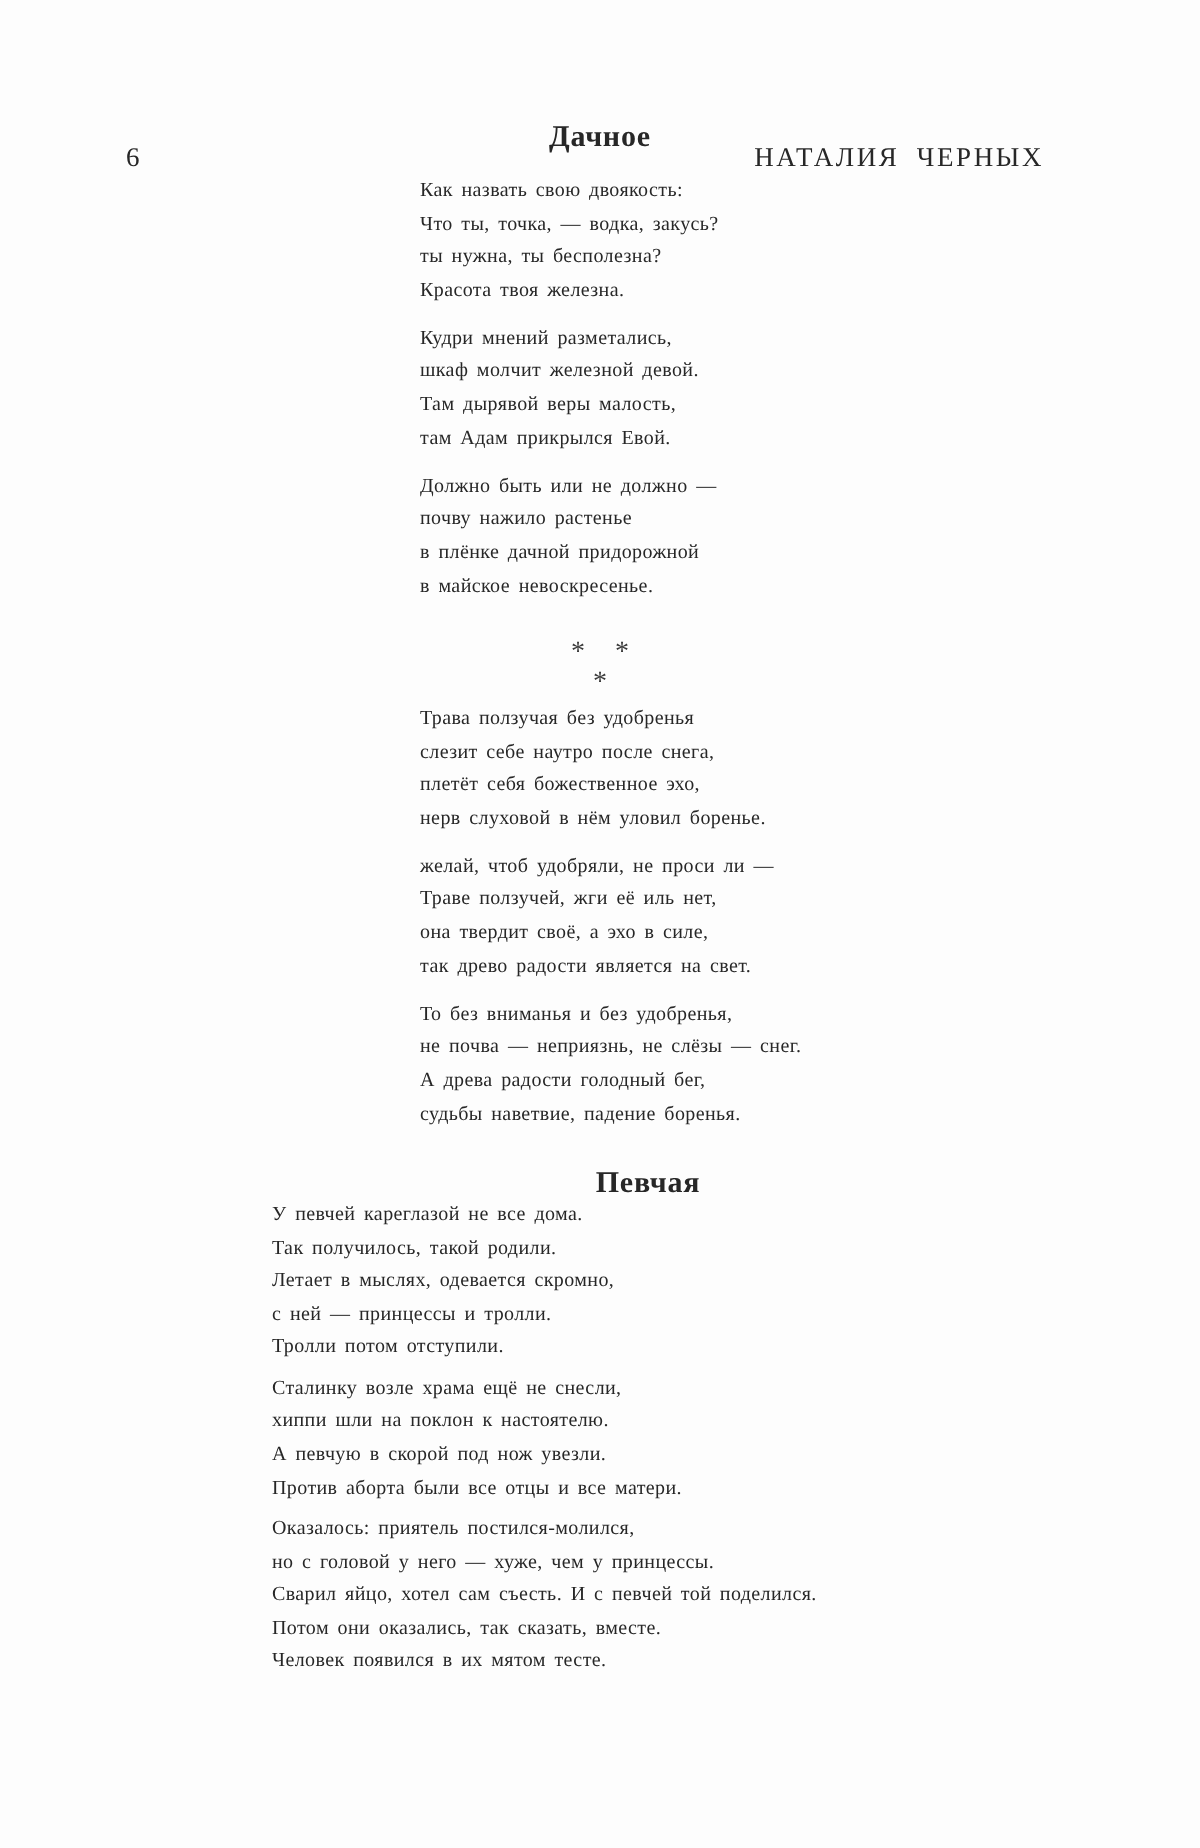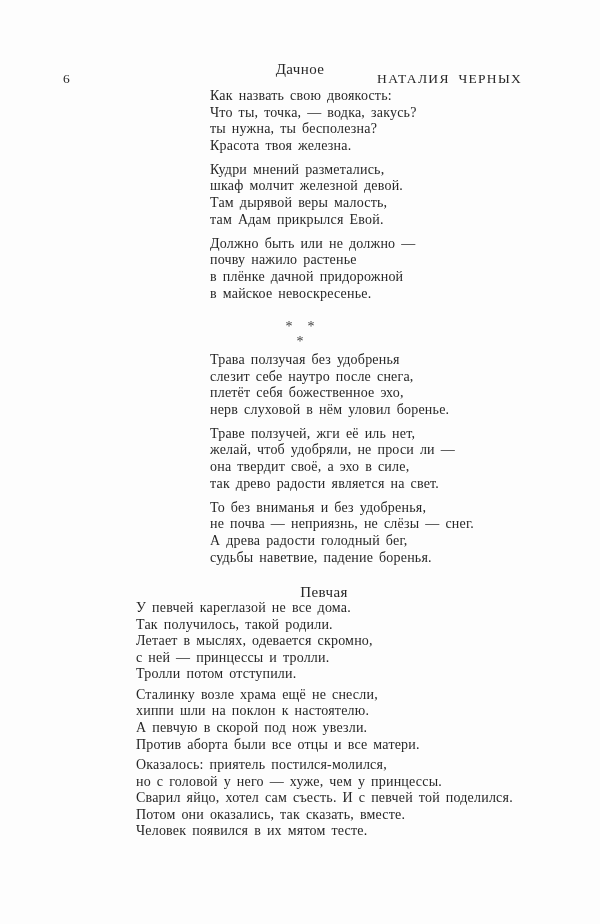--- a/index.html
+++ b/index.html
@@ -27,28 +27,28 @@
     letter-spacing: 1.3px;
     word-spacing: 4px;
     margin-top: 40px;
   }
   .poem-title {
     position: absolute;
     left: 0; width: 600px;
     margin: 0;
     text-align: center;
     font-size: 15px;
-    font-weight: normal;
+    font-weight: bold;
     letter-spacing: 0.4px;
   }
   .title-1 { top: 61px; }
   .title-2 { top: 584px; padding-left: 24px; }
   .poem {
     position: absolute;
-    font-size: 14px;
+    font-size: 10px;
     line-height: 16.6px;
     letter-spacing: 0.2px;
     word-spacing: 0.16em;
     white-space: nowrap;
   }
   .poem-1 { left: 210px; top: 88px; }
   .poem-2 { left: 210px; top: 352px; }
   .poem-3 { left: 136px; top: 600px; }
   .poem-1 .stanza, .poem-2 .stanza { margin-bottom: 7.5px; }
   .poem-3 .stanza { margin-bottom: 3.8px; }
@@ -114,22 +114,22 @@
   </div>
 
   <div class="poem poem-2">
       <div class="stanza">
         <div class="line">Трава ползучая без удобренья</div>
         <div class="line">слезит себе наутро после снега,</div>
         <div class="line">плетёт себя божественное эхо,</div>
         <div class="line">нерв слуховой в нём уловил боренье.</div>
       </div>
       <div class="stanza">
+        <div class="line">желай, чтоб удобряли, не проси ли —</div>
         <div class="line">Траве ползучей, жги её иль нет,</div>
-        <div class="line">желай, чтоб удобряли, не проси ли —</div>
         <div class="line">она твердит своё, а эхо в силе,</div>
         <div class="line">так древо радости является на свет.</div>
       </div>
       <div class="stanza">
         <div class="line">То без вниманья и без удобренья,</div>
         <div class="line">не почва — неприязнь, не слёзы — снег.</div>
         <div class="line">А древа радости голодный бег,</div>
         <div class="line">судьбы наветвие, падение боренья.</div>
       </div>
     </div>

